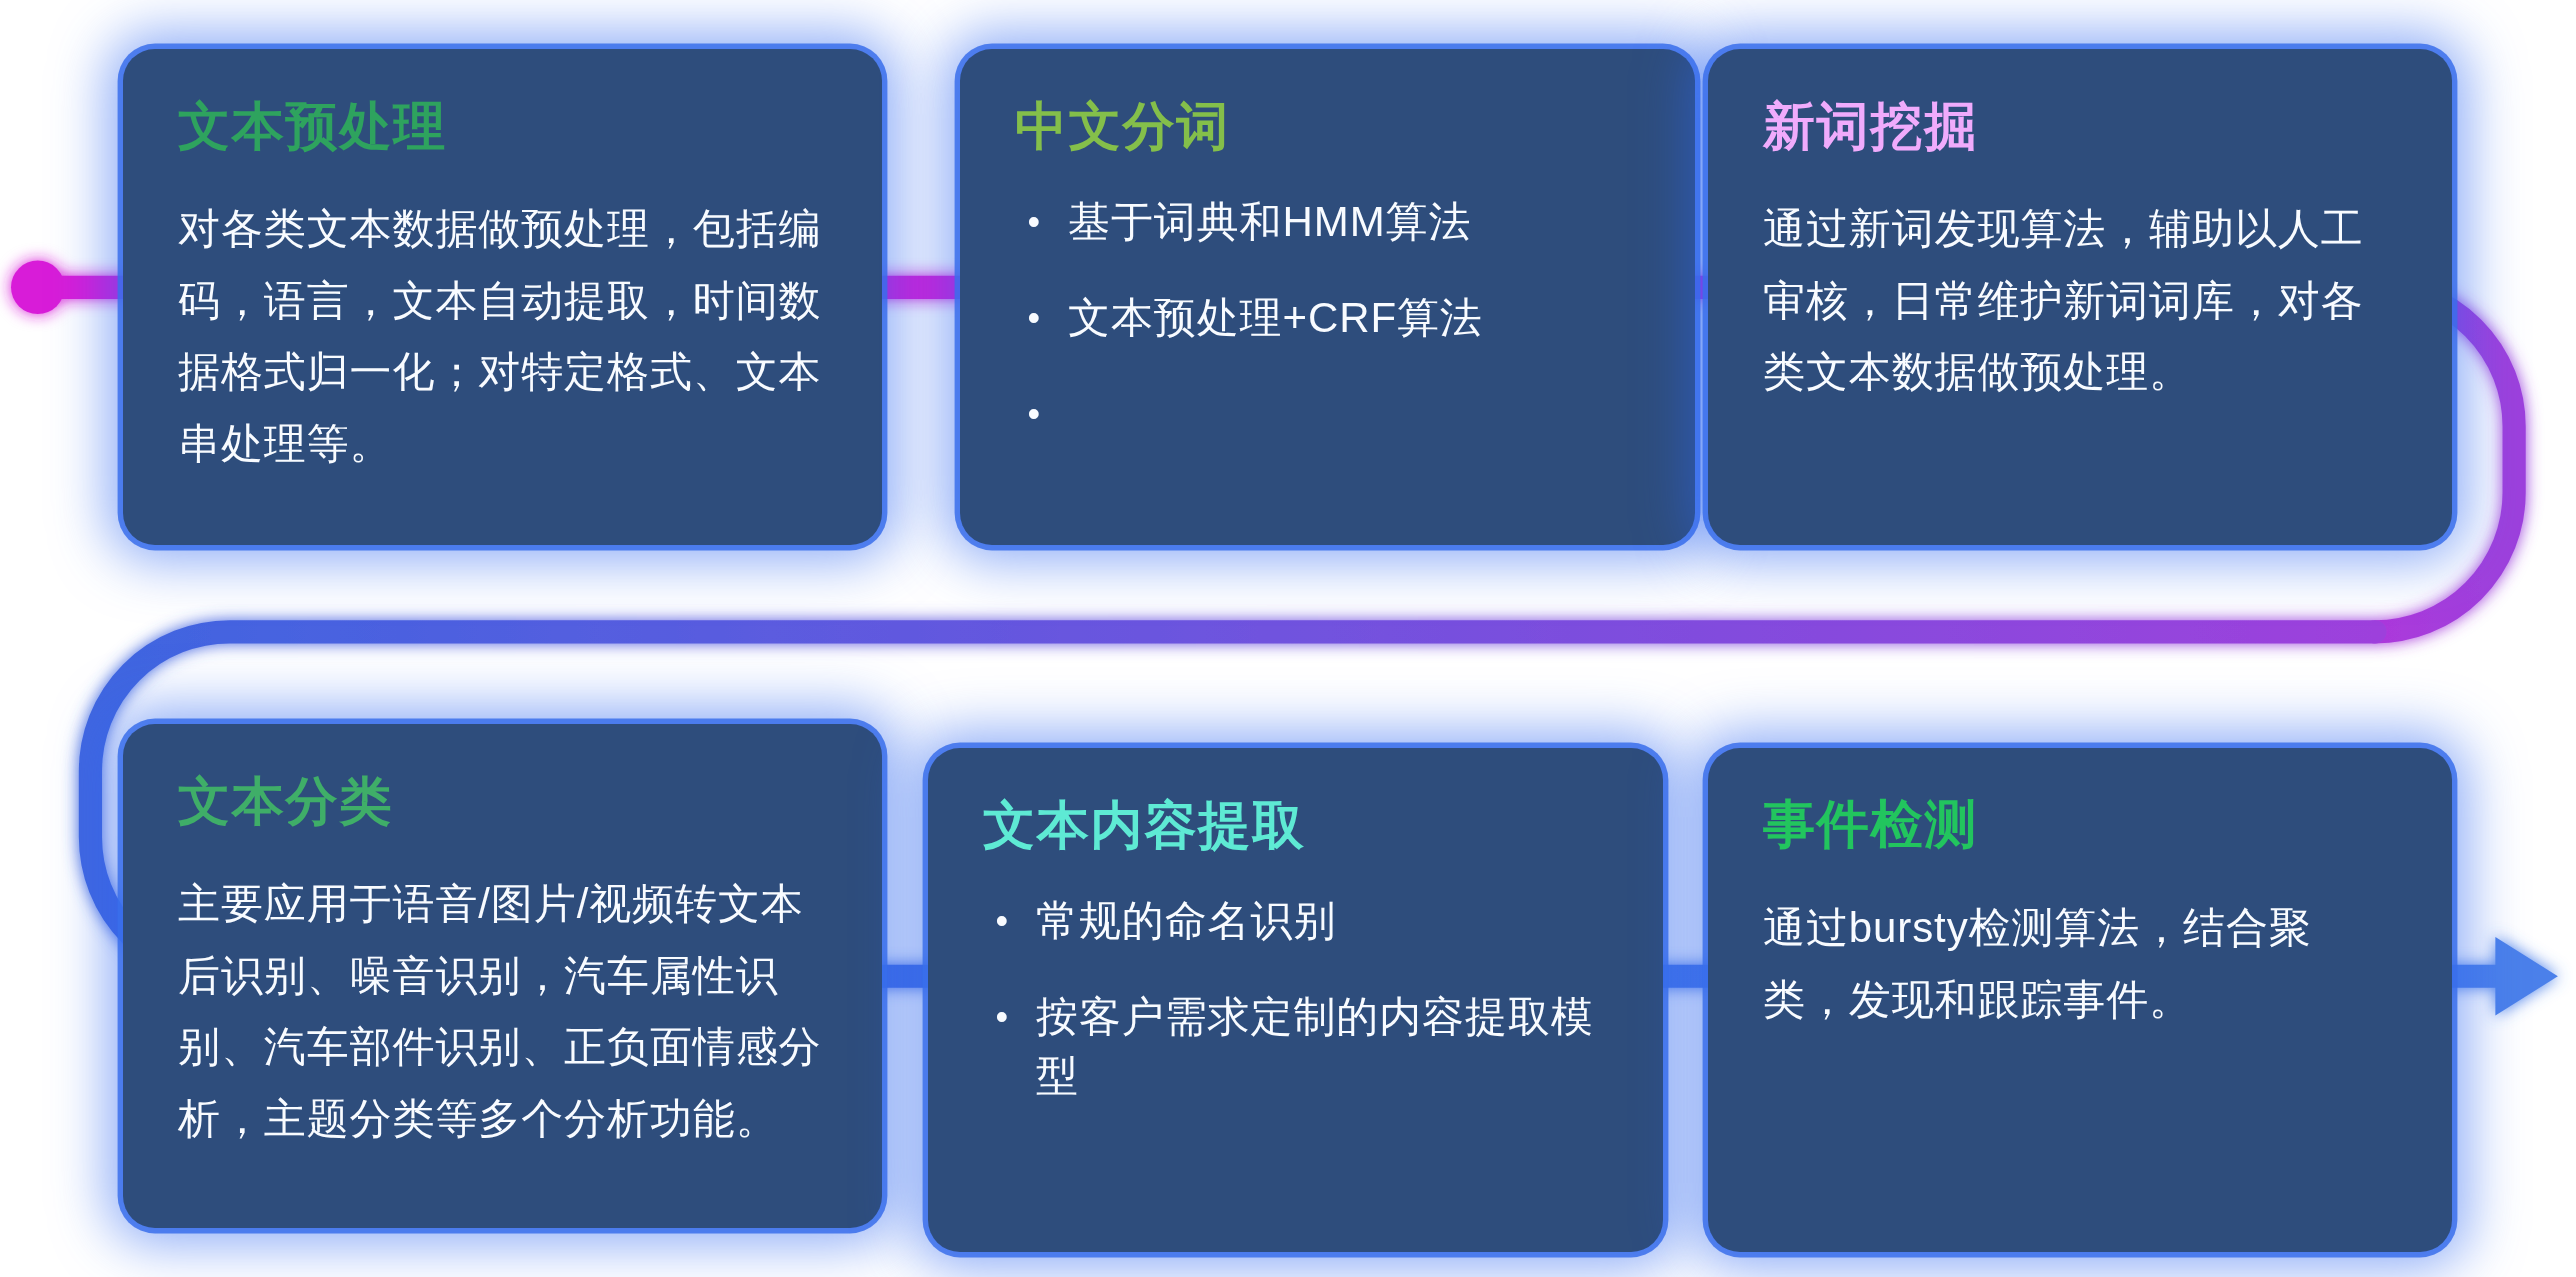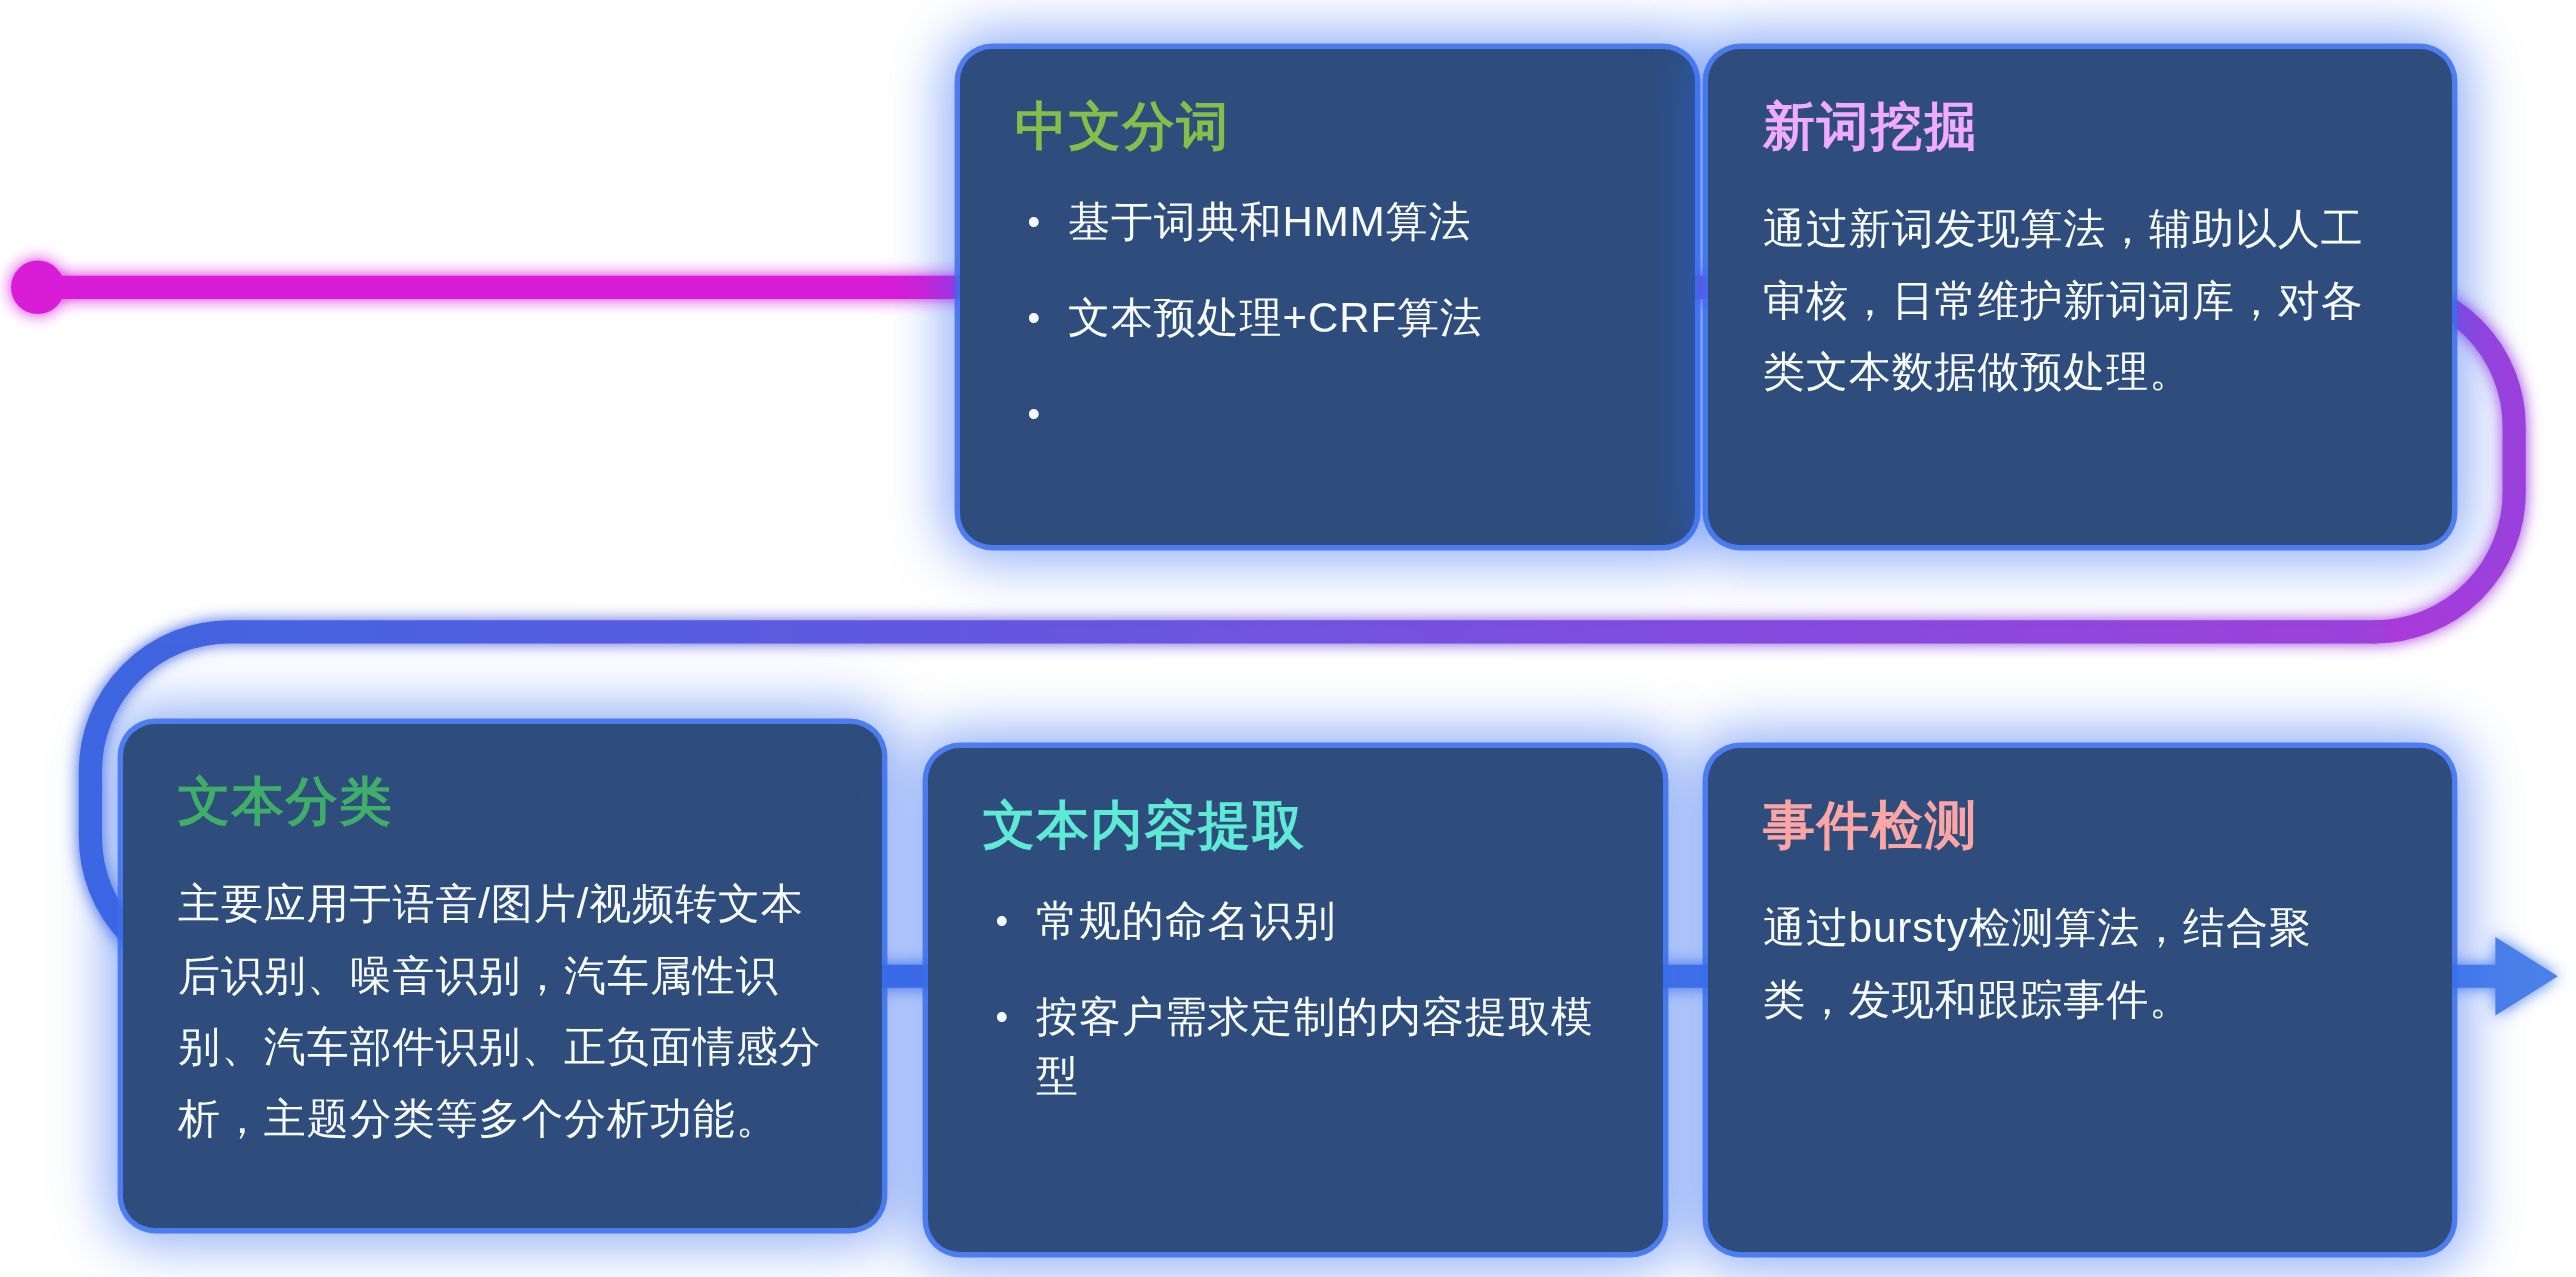--- a/index.html
+++ b/index.html
@@ -98,20 +98,24 @@
 
     <g filter="url(#lineGlow)">
       <path d="M 42 322 L 2661 322 A 156 156 0 0 1 2817 478 L 2817 552 A 156 156 0 0 1 2661 708" fill="none" stroke="url(#g1)" stroke-width="26" stroke-linecap="round"></path>
       <path d="M 2661 708 L 257 708 A 156 156 0 0 0 101 864 L 101 938 A 156 156 0 0 0 257 1094" fill="none" stroke="url(#g2)" stroke-width="26" stroke-linecap="round"></path>
       <path d="M 257 1094 L 2798 1094" fill="none" stroke="url(#g3)" stroke-width="26" stroke-linecap="round"></path>
       <circle cx="42" cy="322" r="30" fill="#d81fd8"></circle>
       <polygon points="2796,1050 2866,1094 2796,1138" fill="#4c80ea"></polygon>
     </g>
   </svg>
 
+  <section class="card" style="left:123px; top:49px; width:759px; height:496px">
+    <h2 class="card-title" style="color: rgb(46, 163, 94);">文本预处理</h2>
+    <p class="card-body">对各类文本数据做预处理，包括编码，语言，文本自动提取，时间数据格式归一化；对特定格式、文本串处理等。</p>
+  </section>
 
   <section class="card" style="left:960px; top:49px; width:735px; height:496px">
     <h2 class="card-title" style="color: rgb(132, 191, 74);">中文分词</h2>
     <ul class="card-bullets">
       <li>
         <span class="bullet-dot">•</span>
         <span>基于词典和HMM算法</span>
       </li>
       <li>
         <span class="bullet-dot">•</span>
@@ -141,18 +145,18 @@
         <span>常规的命名识别</span>
       </li>
       <li>
         <span class="bullet-dot">•</span>
         <span>按客户需求定制的内容提取模型</span>
       </li>
     </ul>
   </section>
 
   <section class="card" style="left:1708px; top:748px; width:744px; height:504px">
-    <h2 class="card-title" style="color: #fca5a5;">事件检测</h2>
+    <h2 class="card-title" style="color: #22c55e; font-family: Liberation Serif, serif;">事件检测</h2>
     <p class="card-body">通过bursty检测算法，结合聚类，发现和跟踪事件。</p>
   </section>
 
 </div>
 
 
 </body></html>

